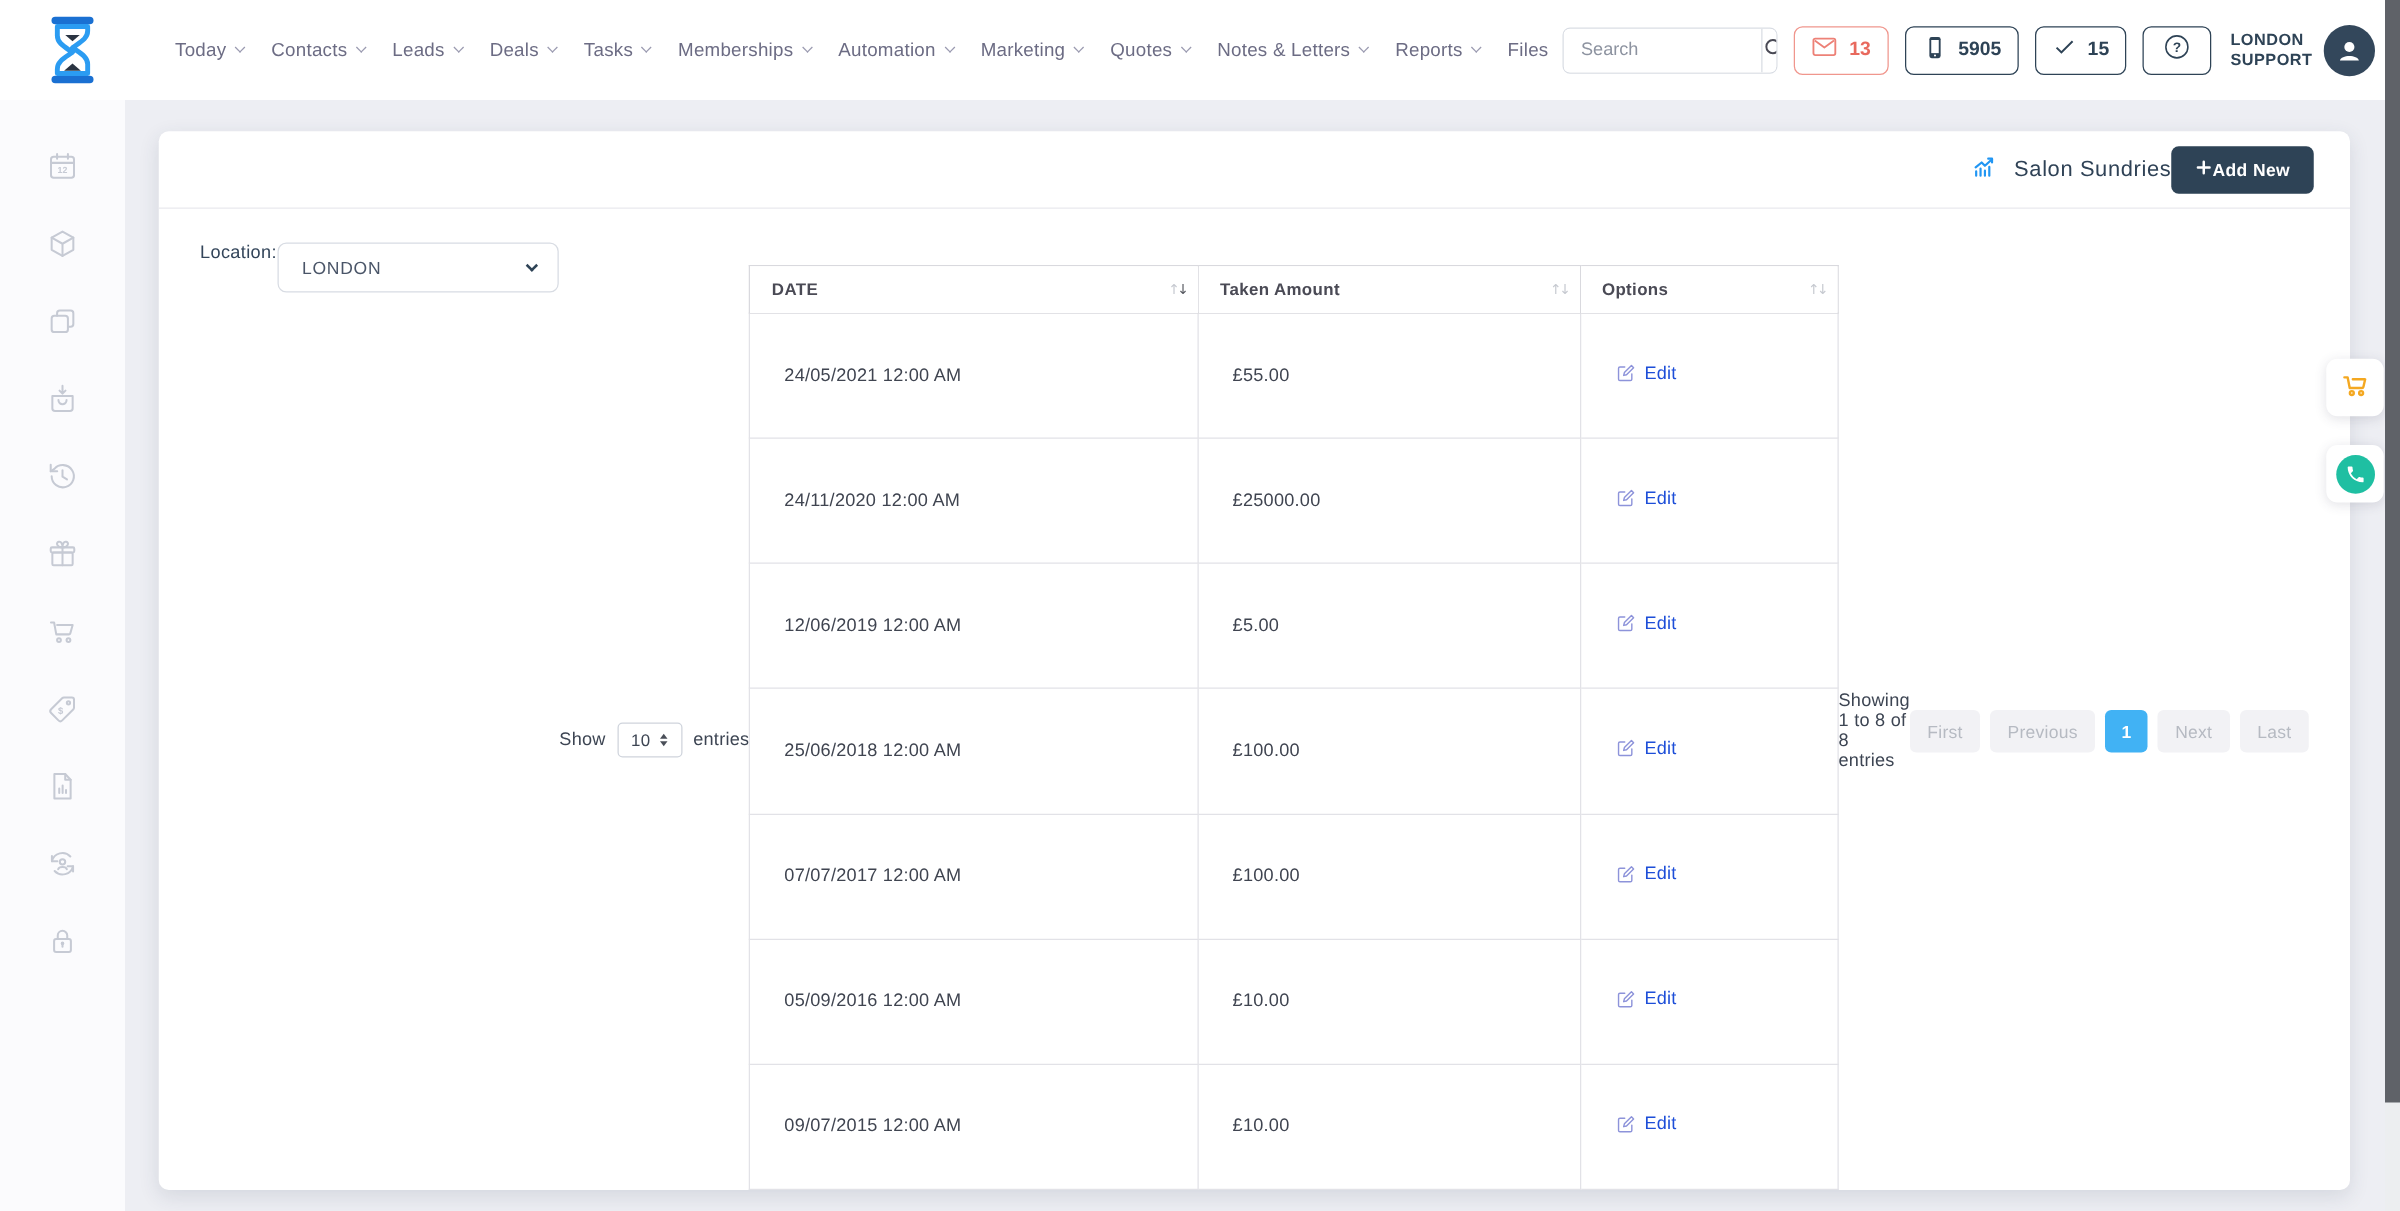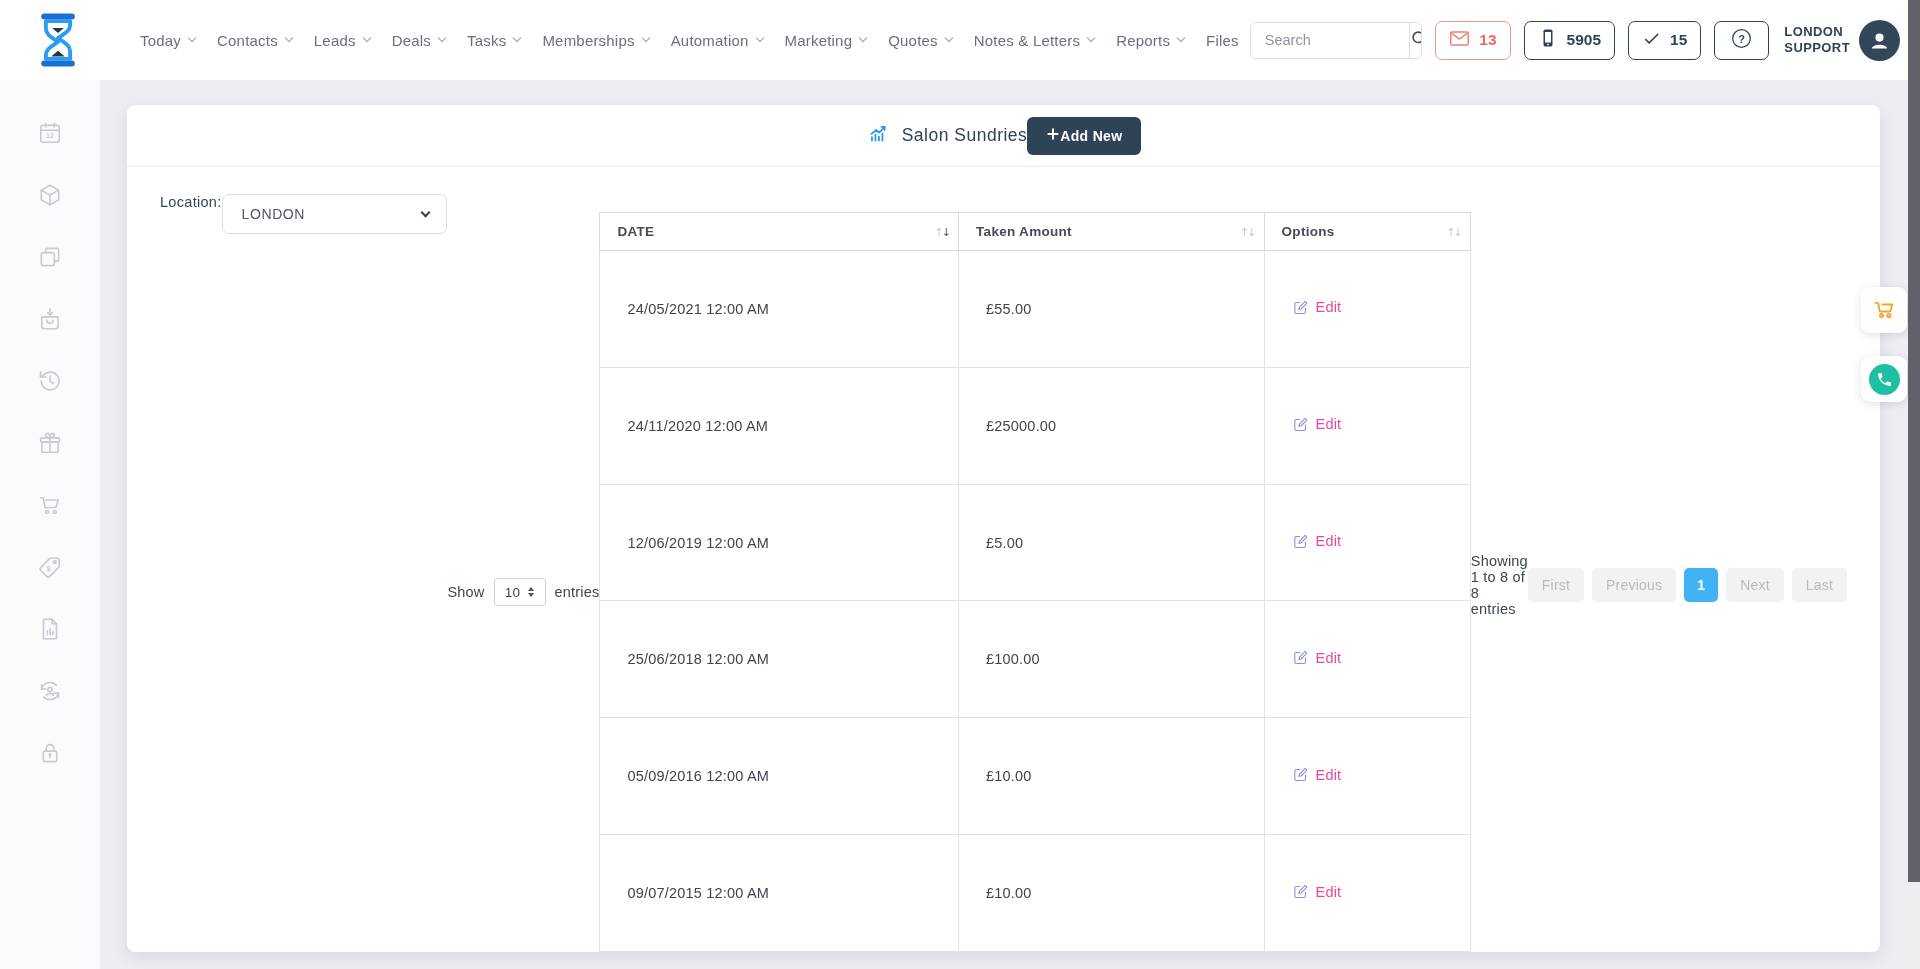--- a/index.html
+++ b/index.html
@@ -22,40 +22,40 @@
   .avatar{width:41px;height:41px;border-radius:50%;background:#33475b;display:flex;align-items:center;justify-content:center;margin-right:8px;cursor:pointer;flex:0 0 auto}
 
   
   .sidebar{position:absolute;top:80px;left:0;width:100px;bottom:0;background:#fbfbfd;display:flex;flex-direction:column;align-items:center;padding-top:40px;gap:36px;z-index:5}
   .side-icon{width:26px;height:26px;cursor:pointer}
   .side-icon svg{width:26px;height:26px;fill:none;stroke:#c6cad4;stroke-width:1.5;stroke-linecap:round;stroke-linejoin:round}
 
   
   .content{position:absolute;top:80px;left:100px;right:12px;bottom:0;background:#edeef3;padding:25px 28px 0 27px}
   .card{background:#fff;border-radius:8px;box-shadow:0 5px 16px rgba(45,55,85,.12);height:847px;display:flex;flex-direction:column}
-  .card-header{display:flex;align-items:center;justify-content:center;height:62px;padding:0 29px 0 31px;border-bottom:1px solid #e9e9ee;flex:0 0 auto}
+  .card-header{display:flex;align-items:center;justify-content:flex-end;height:62px;padding:0 29px 0 31px;border-bottom:1px solid #e9e9ee;flex:0 0 auto}
   .card-title{display:flex;align-items:center;gap:13px;font-size:17.5px;color:#2f4256;letter-spacing:.5px;font-weight:500}
   .add-btn{display:flex;align-items:center;background:#2e4356;color:#fff;font-size:14px;font-weight:600;letter-spacing:.3px;border:none;border-radius:6px;height:38px;padding:0 19px;cursor:pointer;font-family:Liberation Sans, sans-serif}
   .card-body{padding:27px 33px 0;flex:1;display:flex;flex-direction:row}
   .loc-label{font-size:14.5px;color:#33455a;letter-spacing:.3px;margin-bottom:10px}
   .loc-select{width:402px;height:40px;border:1px solid #d8dce3;border-radius:7px;display:flex;align-items:center;justify-content:space-between;padding:0 17px 0 19px;font-size:14px;color:#4a5568;letter-spacing:.6px;cursor:pointer;background:#fff}
   .chev-dark{width:7px;height:7px;border-right:2px solid #2e4356;border-bottom:2px solid #2e4356;transform:rotate(45deg);margin-top:-4px}
   .show-row{margin-top:38px;display:flex;align-items:center;gap:9px;font-size:14.5px;color:#3d4553;letter-spacing:.2px}
   .len-select{min-width:52px;height:28px;border:1px solid #cfd4dc;border-radius:4px;display:flex;align-items:center;justify-content:center;gap:8px;font-size:13.5px;color:#3d4553;cursor:pointer;padding:0 8px;background:#fff}
   .updown{display:flex;flex-direction:column;gap:2px}
   .tri-up{width:0;height:0;border-left:3.5px solid transparent;border-right:3.5px solid transparent;border-bottom:4.5px solid #4a4f58}
   .tri-down{width:0;height:0;border-left:3.5px solid transparent;border-right:3.5px solid transparent;border-top:4.5px solid #4a4f58}
 
   table{width:100%;border-collapse:collapse;margin-top:18px;table-layout:fixed}
   th,td{border:1px solid #e2e2e7;text-align:left}
   th{height:38px;padding:0 17px;font-size:13.5px;color:#4a4a55;font-weight:600;letter-spacing:.3px;border-color:#d9d9de;position:relative;cursor:pointer;background:#fff}
   th .sort{position:absolute;right:9px;top:50%;transform:translateY(-50%);font-size:11px;color:#c6c9d0;letter-spacing:-2px;font-family:"DejaVu Sans",sans-serif;font-weight:400}
   th .sort .dk{color:#54565e}
   td{height:60px;padding:0 27px;font-size:14.5px;color:#3f4450;letter-spacing:.2px;background:#fff}
-  .edit-link{display:inline-flex;align-items:center;gap:7px;color:#ec4899;font-size:14.5px;cursor:pointer}
+  .edit-link{display:inline-flex;align-items:center;gap:7px;color:#1d4ed8;font-size:14.5px;cursor:pointer}
   .edit-link svg{width:17px;height:17px;fill:none;stroke:#8d93da;stroke-width:1.6;stroke-linecap:round;stroke-linejoin:round}
 
   .table-footer{display:flex;align-items:center;justify-content:space-between;margin-top:24px}
   .showing{font-size:14.5px;color:#3d4553;letter-spacing:.2px}
   .pagination{display:flex;gap:8px}
   .page-btn{background:#f2f2f5;color:#b6bac2;font-size:14px;padding:9px 14px;border-radius:5px;cursor:pointer;letter-spacing:.2px}
   .page-btn.active{background:#41b2f4;color:#fff;font-weight:600;padding:9px 13px}
 
   
   .float-btn{position:absolute;right:13px;width:46px;height:46px;background:#fff;border-radius:9px;box-shadow:0 2px 9px rgba(60,60,90,.15);display:flex;align-items:center;justify-content:center;cursor:pointer;z-index:7}
@@ -361,20 +361,33 @@
                   <span style="display: inline-flex;">
                     <svg viewBox="0 0 24 24">
                       <path d="M19 12.8v6a1.6 1.6 0 0 1-1.6 1.6H5.6A1.6 1.6 0 0 1 4 18.8V6.6A1.6 1.6 0 0 1 5.6 5H11"></path>
                       <path d="M9.8 14.6l.8-3.2 8-8 2.4 2.4-8 8-3.2.8z"></path>
                     </svg>
                   </span>
                   <span>Edit</span>
                 </span></td>
             </tr>
             <tr>
+              <td>07/07/2017 12:00 AM</td>
+              <td>£100.00</td>
+              <td><span class="edit-link">
+                  <span style="display: inline-flex;">
+                    <svg viewBox="0 0 24 24">
+                      <path d="M19 12.8v6a1.6 1.6 0 0 1-1.6 1.6H5.6A1.6 1.6 0 0 1 4 18.8V6.6A1.6 1.6 0 0 1 5.6 5H11"></path>
+                      <path d="M9.8 14.6l.8-3.2 8-8 2.4 2.4-8 8-3.2.8z"></path>
+                    </svg>
+                  </span>
+                  <span>Edit</span>
+                </span></td>
+            </tr>
+            <tr>
               <td>05/09/2016 12:00 AM</td>
               <td>£10.00</td>
               <td><span class="edit-link">
                   <span style="display: inline-flex;">
                     <svg viewBox="0 0 24 24">
                       <path d="M19 12.8v6a1.6 1.6 0 0 1-1.6 1.6H5.6A1.6 1.6 0 0 1 4 18.8V6.6A1.6 1.6 0 0 1 5.6 5H11"></path>
                       <path d="M9.8 14.6l.8-3.2 8-8 2.4 2.4-8 8-3.2.8z"></path>
                     </svg>
                   </span>
                   <span>Edit</span>

